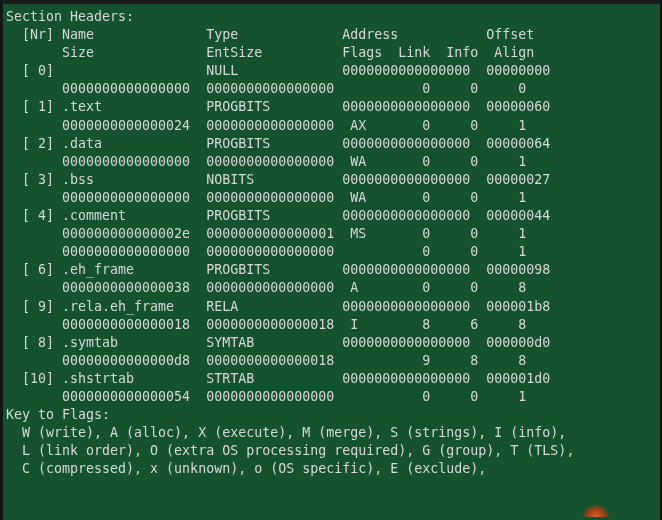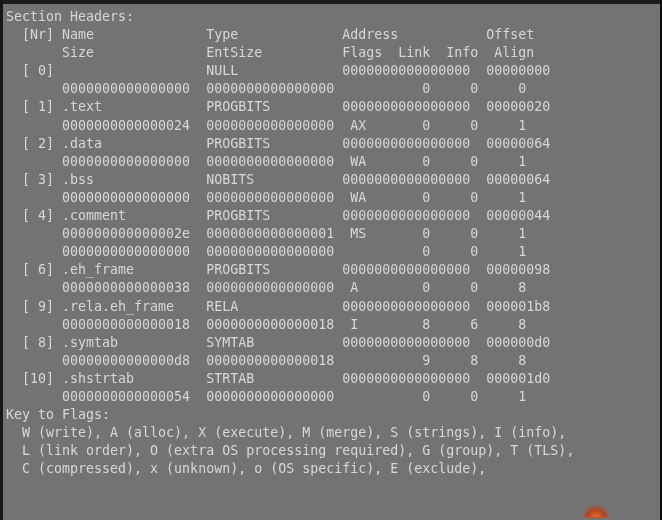--- a/index.html
+++ b/index.html
@@ -5,21 +5,21 @@
 <style>
   html, body {
     margin: 0;
     padding: 0;
     background: #000000;
   }
   #terminal {
     position: relative;
     width: 662px;
     height: 520px;
-    background: #737373;
+    background: #14532d;
     overflow: hidden;
     font-family: "DejaVu Sans Mono", "Liberation Mono", monospace;
     font-size: 13.3px;
     line-height: 18.1px;
     letter-spacing: 0px;
     color: #d8d8d8;
     -webkit-font-smoothing: none;
   }
   
   #terminal::before {
@@ -80,27 +80,27 @@
 
     <div class="line">Section Headers:</div>
 
     <div class="line">  [Nr] Name              Type             Address           Offset</div>
 
     <div class="line">       Size              EntSize          Flags  Link  Info  Align</div>
 
     <div class="line">  [ 0]                   NULL             0000000000000000  00000000</div>
     <div class="line">       0000000000000000  0000000000000000           0     0     0</div>
 
-    <div class="line">  [ 1] .text             PROGBITS         0000000000000000  00000020</div>
+    <div class="line">  [ 1] .text             PROGBITS         0000000000000000  00000060</div>
     <div class="line">       0000000000000024  0000000000000000  AX       0     0     1</div>
 
     <div class="line">  [ 2] .data             PROGBITS         0000000000000000  00000064</div>
     <div class="line">       0000000000000000  0000000000000000  WA       0     0     1</div>
 
-    <div class="line">  [ 3] .bss              NOBITS           0000000000000000  00000064</div>
+    <div class="line">  [ 3] .bss              NOBITS           0000000000000000  00000027</div>
     <div class="line">       0000000000000000  0000000000000000  WA       0     0     1</div>
 
     <div class="line">  [ 4] .comment          PROGBITS         0000000000000000  00000044</div>
     <div class="line">       000000000000002e  0000000000000001  MS       0     0     1</div>
 
     <div class="line">       0000000000000000  0000000000000000           0     0     1</div>
 
     <div class="line">  [ 6] .eh_frame         PROGBITS         0000000000000000  00000098</div>
     <div class="line">       0000000000000038  0000000000000000  A        0     0     8</div>
 

